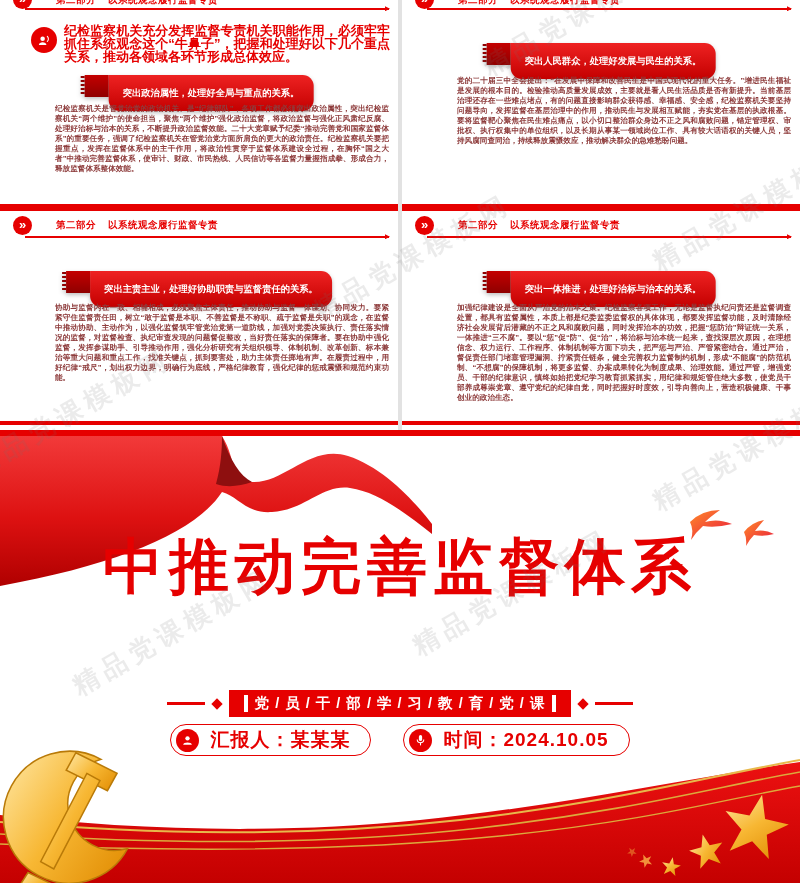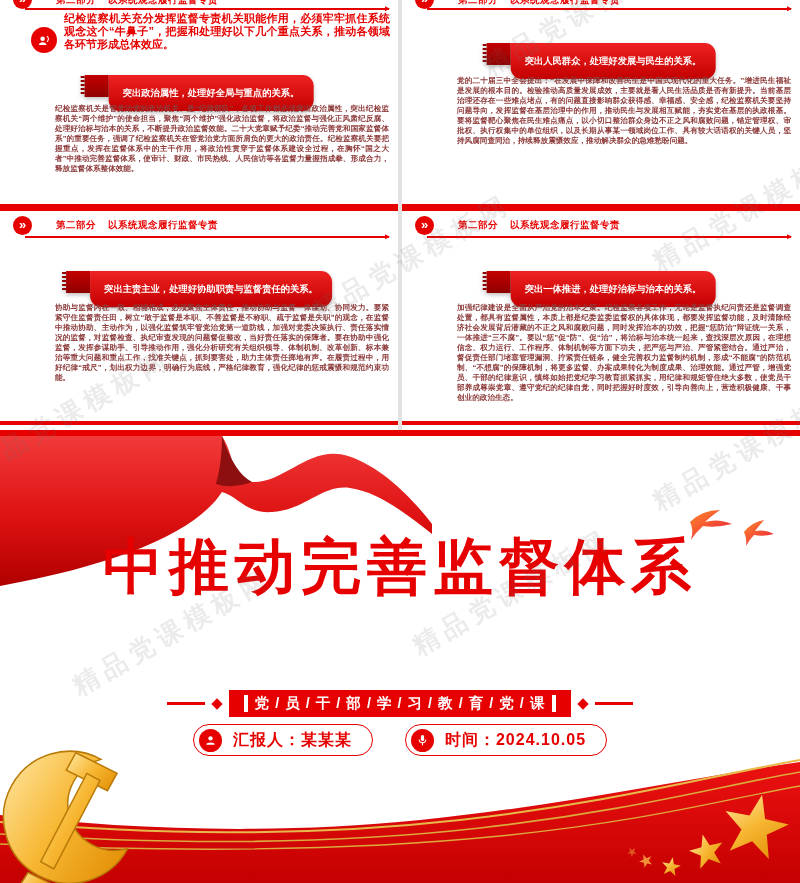--- a/index.html
+++ b/index.html
@@ -20,21 +20,21 @@
   .hdr-title{position:absolute;left:40px;color:#e60000;font-weight:bold;font-size:9.5px;letter-spacing:.5px;white-space:nowrap;margin-left:16px;}
   .hdr-sep{display:inline-block;width:12px;}
   .hdr-line{position:absolute;left:25px;right:9px;height:1.5px;background:#e60000;}
   .hdr-line::after{content:"";position:absolute;right:-1px;top:-1.8px;width:5px;height:5px;background:#e60000;
                    clip-path:polygon(0 0,100% 50%,0 100%);}
   .row1 .hdr-ico{top:-10px}.row1 .hdr-title{top:-6px}.row1 .hdr-line{top:8px}
   .row2 .hdr-ico{top:5px}.row2 .hdr-title{top:8px}.row2 .hdr-line{top:25px}
 
   .intro-ico{position:absolute;left:31px;top:27px;width:26px;height:26px;border-radius:50%;background:#e60000;
              display:flex;align-items:center;justify-content:center;}
-  .intro-text{position:absolute;left:64px;top:12px;width:326px;font-size:11px;line-height:13px;font-weight:bold;
+  .intro-text{position:absolute;left:64px;top:24px;width:326px;font-size:13px;line-height:13px;font-weight:bold;
               color:#e60000;text-align:justify;}
 
   .banner{position:absolute;left:50%;transform:translateX(-50%);height:22px;display:flex;
           filter:drop-shadow(0 2px 2px rgba(0,0,0,.25));}
   .banner .tab{position:relative;width:24px;height:22px;background:linear-gradient(180deg,#c40000,#8f0000);}
   .banner .tab::before{content:"";position:absolute;left:-4px;top:1px;bottom:1px;width:4px;
           background:repeating-linear-gradient(180deg,#8f0000 0 2px,transparent 2px 4px);}
   .banner .bar{height:36px;background:linear-gradient(180deg,#ee2222,#c40000);border-radius:0 11px 11px 11px;
           color:#fff;font-weight:bold;font-size:9.3px;display:flex;align-items:center;padding:0 14px;white-space:nowrap;}
   #s1 .banner{top:75px}#s2 .banner{top:43px}#s3 .banner{top:60px}#s4 .banner{top:60px}
@@ -59,21 +59,21 @@
   .sub-line{width:38px;height:2.5px;background:#e60000;}
   .sub-diamond{width:8px;height:8px;background:#e60000;transform:rotate(45deg);}
   .sub-bar{height:27px;background:#e60000;color:#fff;display:flex;align-items:center;padding:0 8px;
            font-weight:bold;font-size:14.5px;letter-spacing:1px;white-space:nowrap;}
   .sub-bracket{width:4px;height:17px;background:#fff;margin:0 7px;}
 
   .pills-row{position:absolute;top:294px;left:0;right:0;display:flex;justify-content:center;gap:32px;}
   .pill{height:32px;border:1.5px solid #e60000;border-radius:17px;background:#fff;display:flex;align-items:center;
         padding:0 20px 0 5px;gap:11px;box-sizing:border-box;}
   .pill-ico{width:23px;height:23px;border-radius:50%;background:#e60000;display:flex;align-items:center;justify-content:center;flex:0 0 auto;}
-  .pill-label{color:#e60000;font-weight:bold;font-size:16px;letter-spacing:1px;white-space:nowrap;}
+  .pill-label{color:#e60000;font-weight:bold;font-size:19px;letter-spacing:1px;white-space:nowrap;}
 
   .bottom-svg{position:absolute;left:0;bottom:0;}
 
   
   .wm{position:absolute;color:rgba(110,110,110,.14);font-size:26px;font-weight:bold;letter-spacing:6px;
       transform:rotate(-30deg);white-space:nowrap;pointer-events:none;}
 </style>
 </head>
 <body>
 

